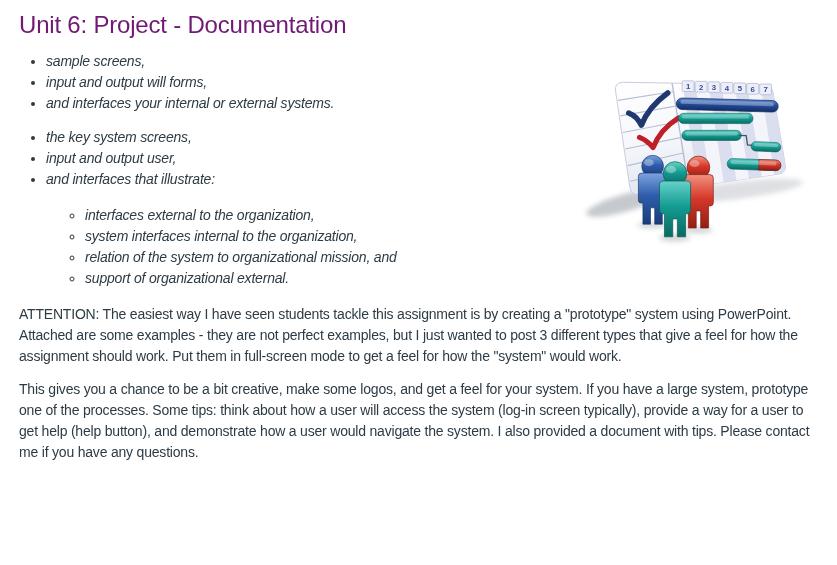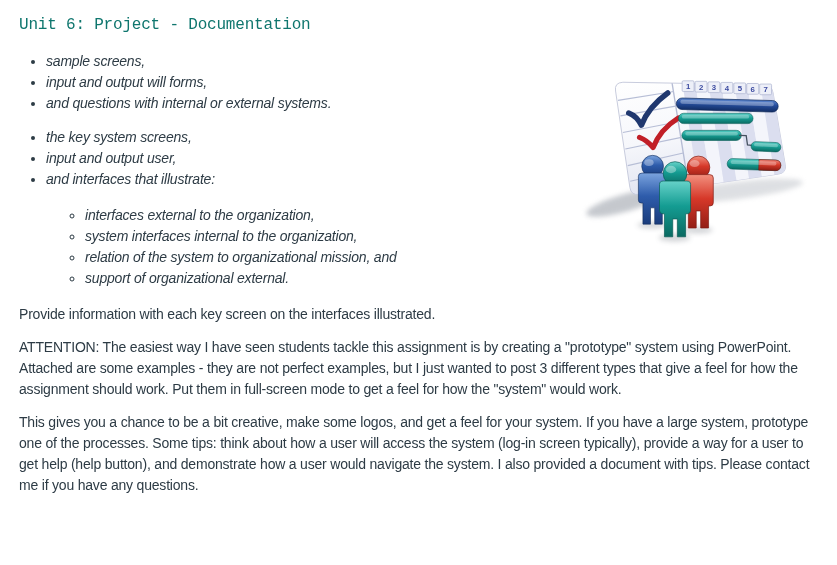--- a/index.html
+++ b/index.html
@@ -10,26 +10,25 @@
     padding: 6px 24px 10px 19px;
     font-family: "Liberation Sans", "DejaVu Sans", sans-serif;
     font-size: 14px;
     line-height: 21px;
     letter-spacing: -0.2px;
     color: #2d3b45;
     background: #ffffff;
     overflow: hidden;
   }
   h1.page-title {
-    font-size: 16px;
+    font-size: 24px;
     line-height: 26px;
     font-weight: 400;
     margin: 6px 0 5px 0;
-    color: #0f766e;
-    font-family: Liberation Mono, monospace;
+    color: #701a75;
   }
   figure.clipart {
     float: right;
     width: 234px;
     height: 196px;
     margin: 2px 0 8px 10px;
     padding: 0;
   }
   p.body-text { margin: 12px 0 0 0; }
   ul.lvl1 {
@@ -184,37 +183,36 @@
           <use href="#person" transform="translate(722.5,219) scale(1.13)" fill="url(#gRed)" stroke="#7c1810" stroke-width="0.6"></use>
           <use href="#person" transform="translate(698.5,228) scale(1.18)" fill="url(#gTeal)" stroke="#085a53" stroke-width="0.6"></use>
         </g>
       </svg>
     </figure>
 
 
     <ul class="lvl1">
       <li>sample screens,</li>
       <li>input and output will forms,</li>
-      <li>and questions with internal or external systems.</li>
+      <li>and interfaces your internal or external systems.</li>
     </ul>
 
 
     <ul class="lvl1">
       <li>the key system screens,</li>
       <li>input and output user,</li>
       <li>
         <span>and interfaces that illustrate:</span>
         <ul class="lvl2">
           <li>interfaces external to the organization,</li>
           <li>system interfaces internal to the organization,</li>
           <li>relation of the system to organizational mission, and</li>
           <li>support of organizational external.</li>
         </ul>
       </li>
     </ul>
 
-    <p class="body-text">Provide information with each key screen on the interfaces illustrated.</p>
 
     <p class="body-text">ATTENTION:  The easiest way I have seen students tackle this assignment is by creating a "prototype" system using PowerPoint.  Attached are some examples - they are not perfect examples, but I just wanted to post 3 different types that give a feel for how the assignment should work.  Put them in full-screen mode to get a feel for how the "system" would work.</p>
 
     <p class="body-text">This gives you a chance to be a bit creative, make some logos, and get a feel for your system.  If you have a large system, prototype one of the processes.  Some tips:  think about how a user will access the system (log-in screen typically), provide a way for a user to get help (help button), and demonstrate how a user would navigate the system.  I also provided a document with tips.  Please contact me if you have any questions.</p>
   </div>
 </main>
 
 </body></html>

